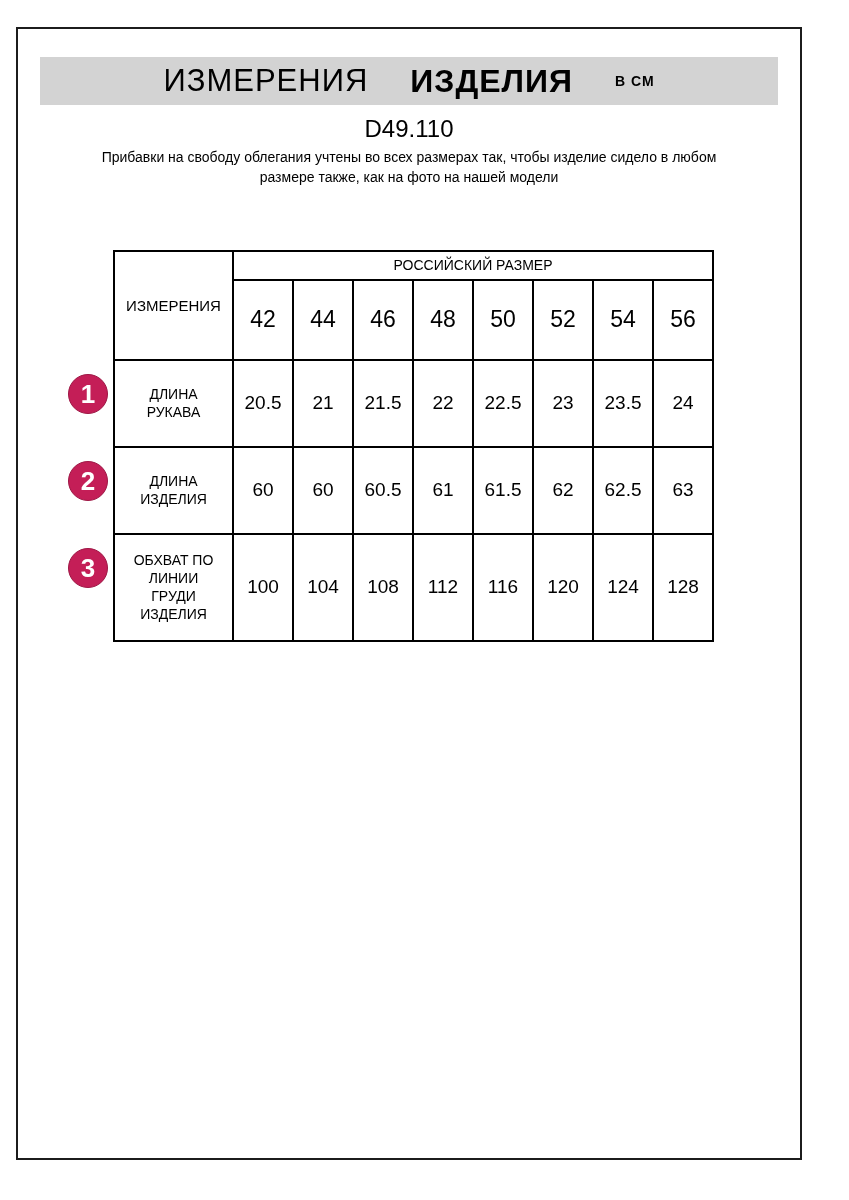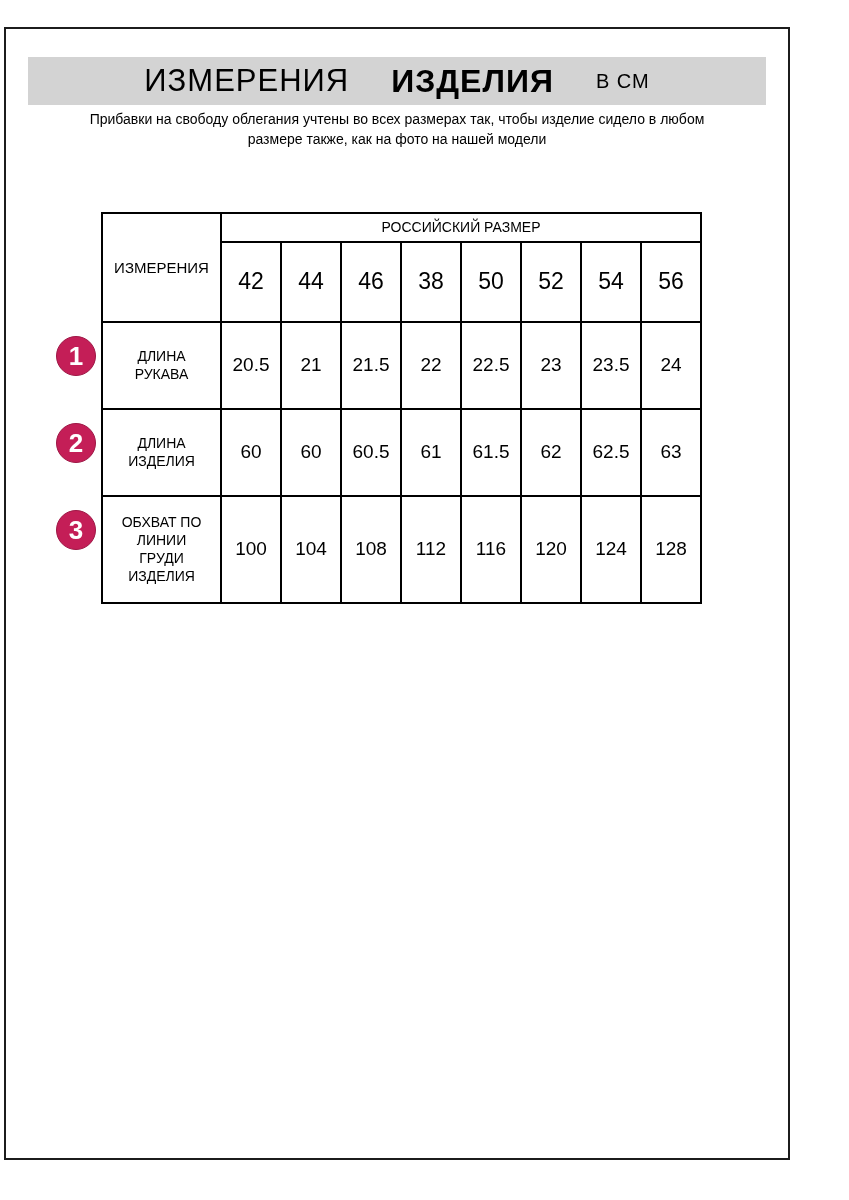--- a/index.html
+++ b/index.html
@@ -4,38 +4,38 @@
 <style>
   * { margin: 0; padding: 0; box-sizing: border-box; }
   html, body {
     width: 849px; height: 1200px;
     background: #ffffff;
     font-family: "Liberation Sans", sans-serif;
     color: #000000;
   }
   .frame {
     position: absolute;
-    left: 4px; top: 27px;
+    left: 16px; top: 27px;
     width: 786px; height: 1133px;
     border: 2px solid #1c1c1c;
     background: #ffffff;
   }
   .title-band {
     margin: 28px 22px 0 22px;
     height: 48px;
     background: #d3d3d3;
     display: flex;
     align-items: center;
     justify-content: center;
     gap: 42px;
     white-space: nowrap;
   }
   .title-part1 { font-size: 31px; font-weight: 400; letter-spacing: 1px; }
   .title-part2 { font-size: 32px; font-weight: 700; letter-spacing: 1px; }
-  .title-units { font-size: 20px; font-weight: 400; letter-spacing: 1px; }
+  .title-units { font-size: 14px; font-weight: 700; letter-spacing: 1px; }
   .product-code {
     margin-top: 10px;
     text-align: center;
     font-size: 24px;
     font-weight: 400;
   }
   .description {
     margin: 5px auto 0 auto;
     width: 640px;
     text-align: center;
@@ -95,20 +95,21 @@
 <body>
 
 <div class="frame">
 
   <div class="title-band">
     <span class="title-part1">ИЗМЕРЕНИЯ</span>
     <span class="title-part2">ИЗДЕЛИЯ</span>
     <span class="title-units">В СМ</span>
   </div>
 
+  <div class="product-code">D49.110</div>
 
   <p class="description">Прибавки на свободу облегания учтены во всех размерах так, чтобы изделие сидело в любом размере также, как на фото на нашей модели</p>
 
   <div class="table-wrap">
 
     <div class="badge badge-1">1</div>
     <div class="badge badge-2">2</div>
     <div class="badge badge-3">3</div>
 
     <table class="size-table">
@@ -125,21 +126,21 @@
       </colgroup>
       <tbody>
         <tr>
           <td rowspan="2" class="corner-cell">ИЗМЕРЕНИЯ</td>
           <td colspan="8" class="group-header-cell">РОССИЙСКИЙ РАЗМЕР</td>
         </tr>
         <tr>
           <td class="size-cell">42</td>
           <td class="size-cell">44</td>
           <td class="size-cell">46</td>
-          <td class="size-cell">38</td>
+          <td class="size-cell">48</td>
           <td class="size-cell">50</td>
           <td class="size-cell">52</td>
           <td class="size-cell">54</td>
           <td class="size-cell">56</td>
         </tr>
 
         <tr>
           <td class="row-label-cell">
             <span>ДЛИНА РУКАВА</span>
           </td>

